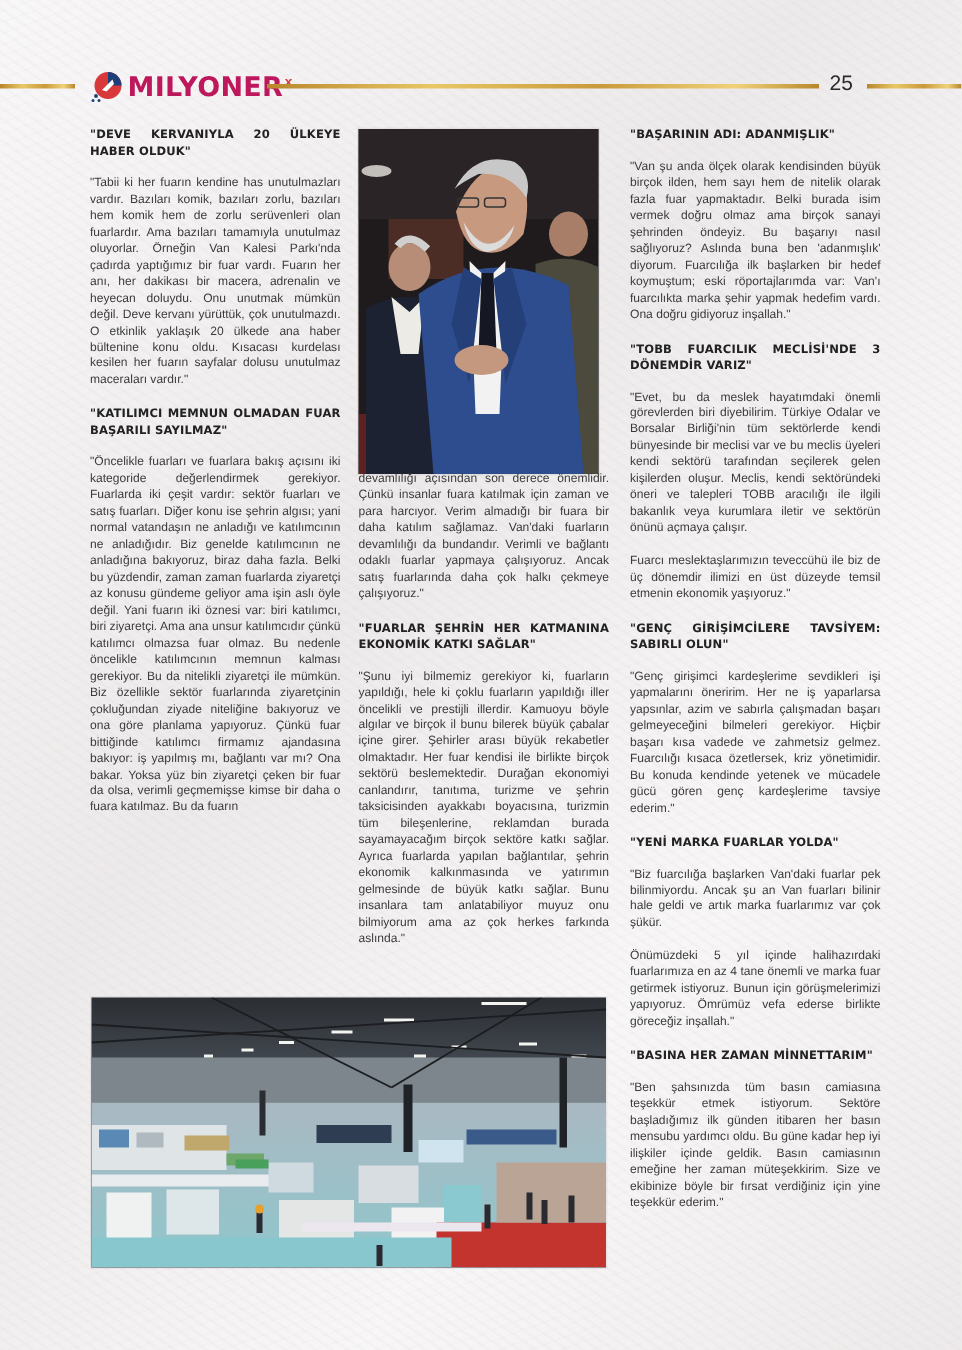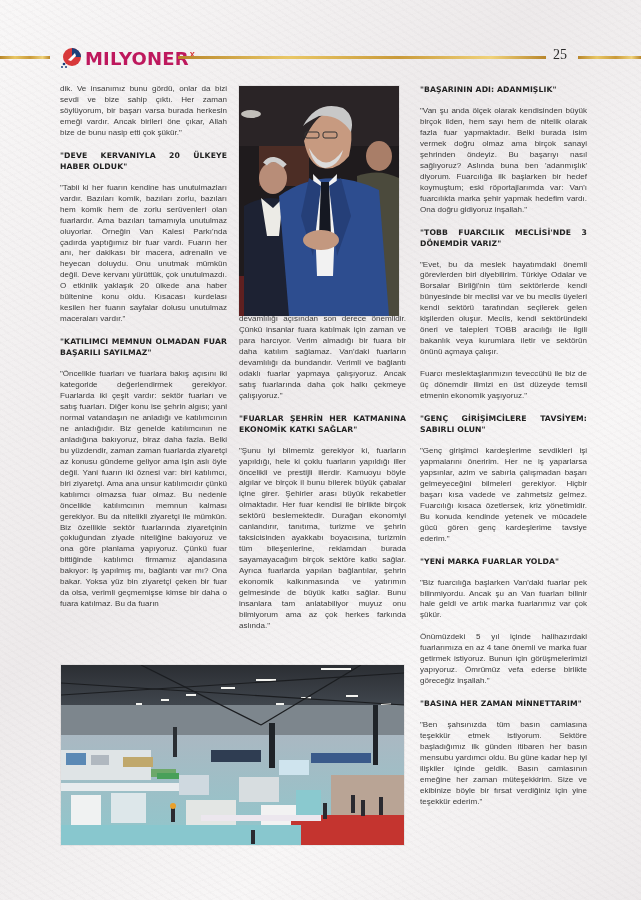--- a/index.html
+++ b/index.html
@@ -35,21 +35,21 @@
     .logo-mark {
       width: 22px; height: 22px; position: relative;
     }
     .logo-text {
       font-family: "DejaVu Sans", sans-serif; font-weight: bold;
       font-size: 18px; color: #be185d; letter-spacing: 0.2px;
     }
     .logo-sup { color: #d63a3a; font-size: 9px; font-weight: bold; margin-left: -2px; margin-top: -8px; }
     .page-number {
       position: absolute; left: 553px; top: 1px;
-      font-family: Liberation Serif, serif; font-size: 14px; color: #2a2a2a;
+      font-family: Liberation Sans, sans-serif; font-size: 14px; color: #2a2a2a;
     }
     .col {
       position: absolute; width: 167px;
       font-size: 8.05px; line-height: 10.95px; color: #3b3b3b;
       text-align: justify;
     }
     .col p { margin-bottom: 11px; hyphens: auto; }
     .col h3 {
       font-family: "DejaVu Sans", sans-serif;
       font-size: 7.7px; line-height: 11px; font-weight: bold; color: #222;
@@ -92,21 +92,20 @@
     </div>
     <span class="logo-text">MILYONER</span>
     <span class="logo-sup">x</span>
   </div>
   <div class="gold-line gold-mid"></div>
   <span class="page-number">25</span>
   <div class="gold-line gold-right"></div>
 </div>
 
 <div class="col col-1">
-  <p>dik. Ve insanımız bunu gördü, onlar da bizi sevdi ve bize sahip çıktı. Her zaman söylüyorum, bir başarı varsa burada herkesin emeği vardır. Ancak birileri öne çıkar, Allah bize de bunu nasip etti çok şükür."</p>
   <h3>"DEVE KERVANIYLA 20 ÜLKEYE HABER OLDUK"</h3>
   <p>"Tabii ki her fuarın kendine has unutulmazları vardır. Bazıları komik, bazıları zorlu, bazıları hem komik hem de zorlu serüvenleri olan fuarlardır. Ama bazıları tamamıyla unutulmaz oluyorlar. Örneğin Van Kalesi Parkı'nda çadırda yaptığımız bir fuar vardı. Fuarın her anı, her dakikası bir macera, adrenalin ve heyecan doluydu. Onu unutmak mümkün değil. Deve kervanı yürüttük, çok unutulmazdı. O etkinlik yaklaşık 20 ülkede ana haber bültenine konu oldu. Kısacası kurdelası kesilen her fuarın sayfalar dolusu unutulmaz maceraları vardır."</p>
   <h3>"KATILIMCI MEMNUN OLMADAN FUAR BAŞARILI SAYILMAZ"</h3>
   <p>"Öncelikle fuarları ve fuarlara bakış açısını iki kategoride değerlendirmek gerekiyor. Fuarlarda iki çeşit vardır: sektör fuarları ve satış fuarları. Diğer konu ise şehrin algısı; yani normal vatandaşın ne anladığı ve katılımcının ne anladığıdır. Biz genelde katılımcının ne anladığına bakıyoruz, biraz daha fazla. Belki bu yüzdendir, zaman zaman fuarlarda ziyaretçi az konusu gündeme geliyor ama işin aslı öyle değil. Yani fuarın iki öznesi var: biri katılımcı, biri ziyaretçi. Ama ana unsur katılımcıdır çünkü katılımcı olmazsa fuar olmaz. Bu nedenle öncelikle katılımcının memnun kalması gerekiyor. Bu da nitelikli ziyaretçi ile mümkün. Biz özellikle sektör fuarlarında ziyaretçinin çokluğundan ziyade niteliğine bakıyoruz ve ona göre planlama yapıyoruz. Çünkü fuar bittiğinde katılımcı firmamız ajandasına bakıyor: iş yapılmış mı, bağlantı var mı? Ona bakar. Yoksa yüz bin ziyaretçi çeken bir fuar da olsa, verimli geçmemişse kimse bir daha o fuara katılmaz. Bu da fuarın</p>
 </div>
 
 <div class="photo photo-portrait">
   <svg viewBox="0 0 160 230" preserveAspectRatio="none">
     <rect width="160" height="230" fill="#1f1b1d"></rect>
     <rect x="0" y="0" width="160" height="60" fill="#2a2426"></rect>

